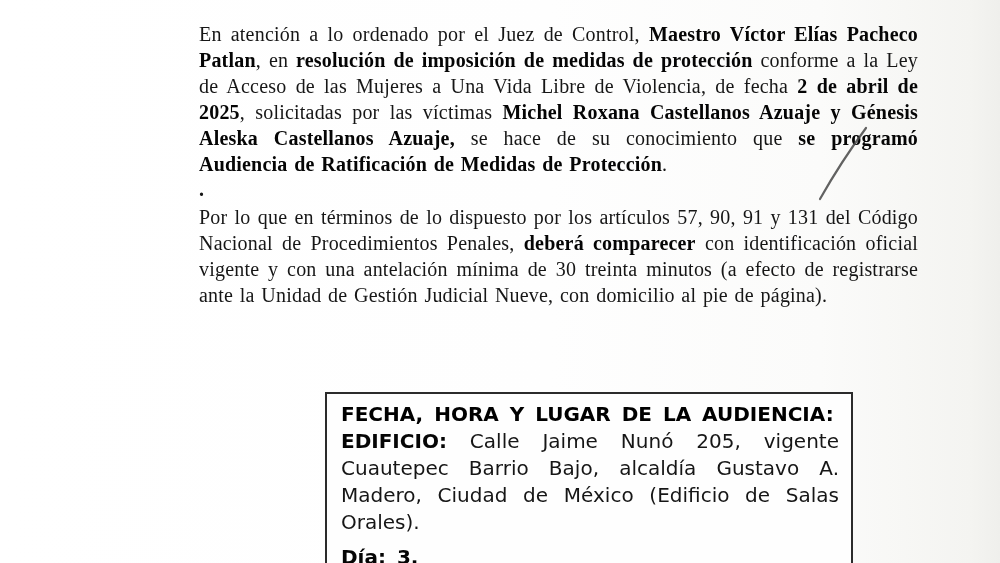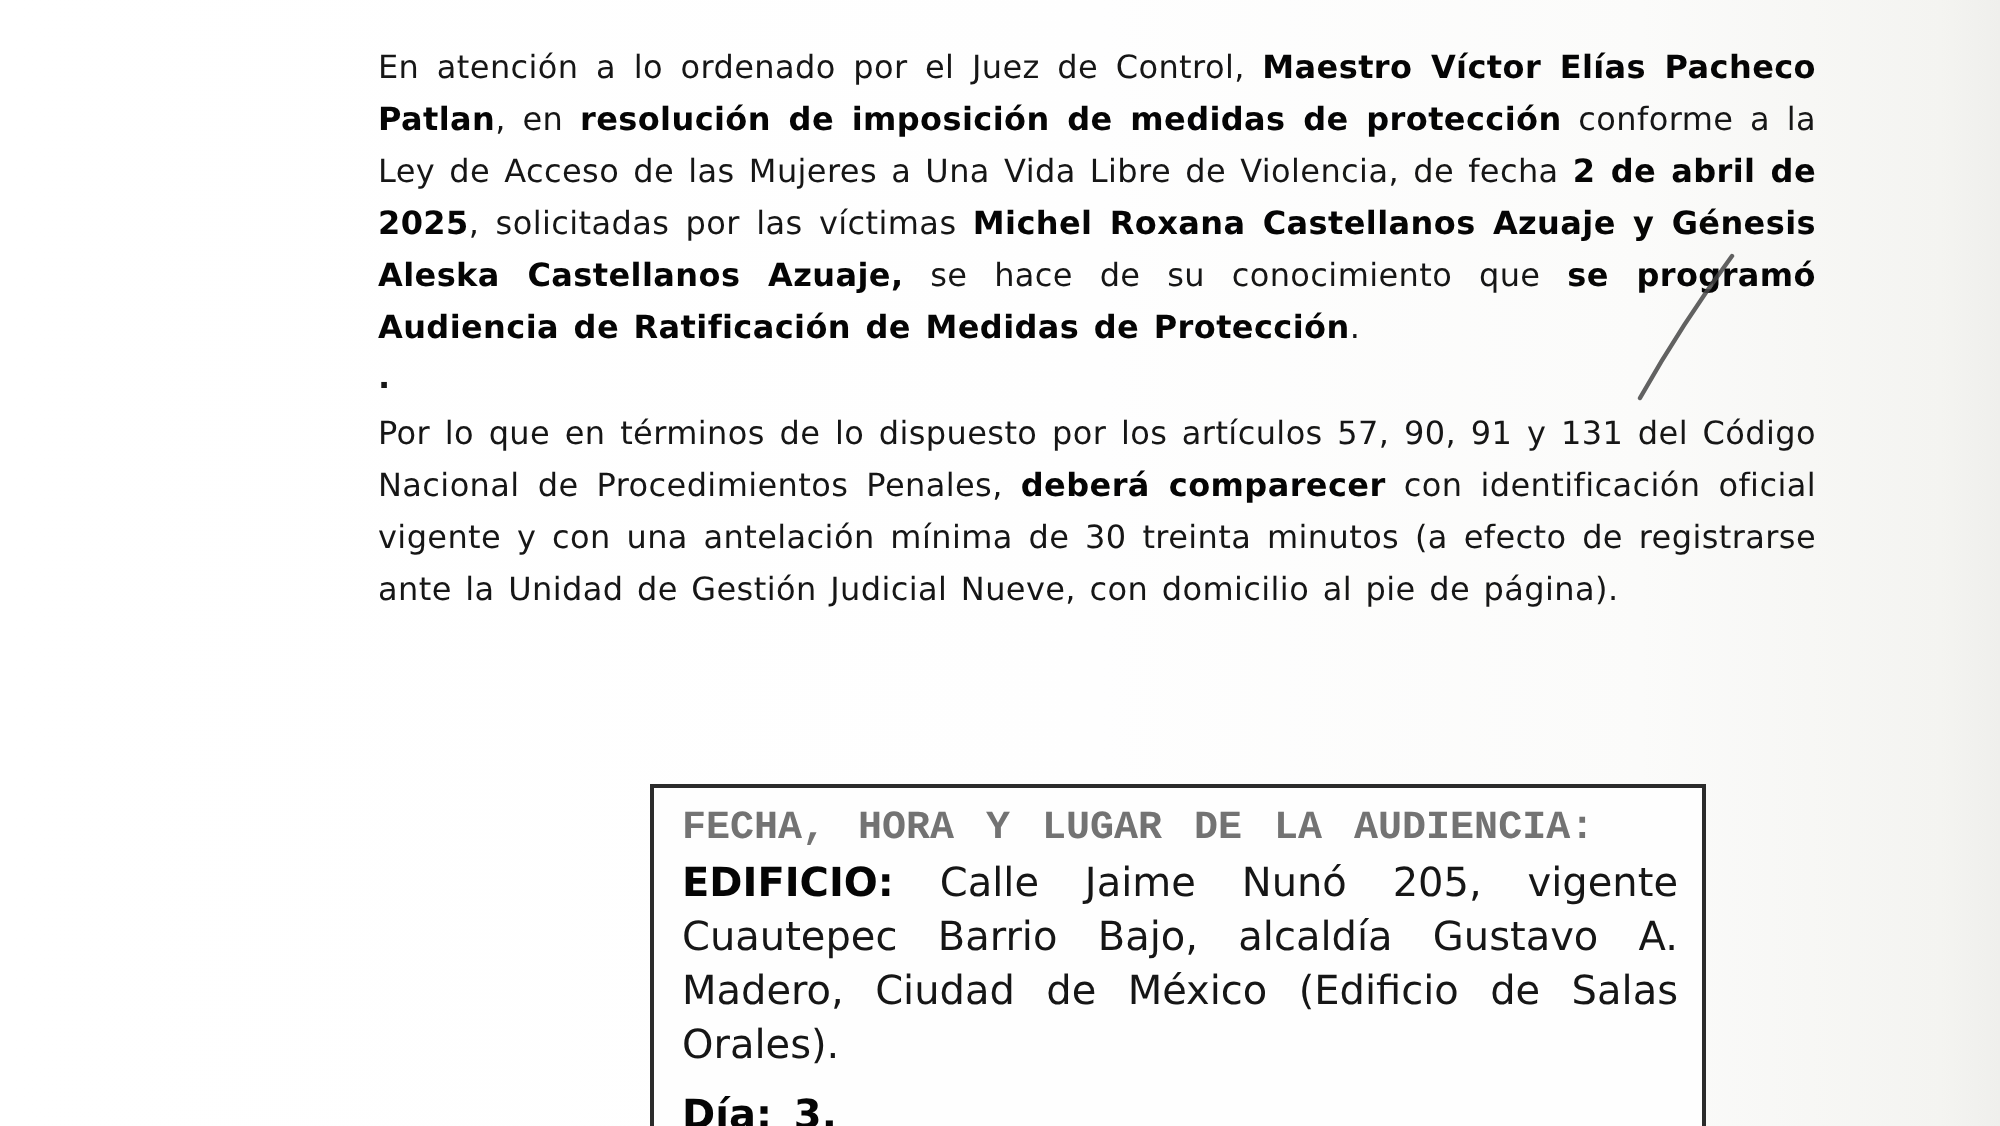--- a/index.html
+++ b/index.html
@@ -10,28 +10,29 @@
     font-family: "DejaVu Sans", sans-serif;
     color: #161616;
     background: linear-gradient(90deg, #ffffff 0%, #fefefe 55%, #fbfbfa 82%, #f4f4f1 97%, #efefec 100%);
   }
   .page {
     position: absolute;
     inset: 0;
   }
   .body-text {
     position: absolute;
-    left: 189px;
+    left: 199px;
     top: 21px;
     width: 719px;
-    font-size: 16px;
+    font-size: 20px;
     line-height: 26px;
     letter-spacing: 0.2px;
     word-spacing: 1.5px;
     text-align: justify;
+    font-family: Liberation Serif, serif;
   }
   .b { font-weight: bold; color: #050505; }
   .stray {
     text-align: left;
     line-height: 24px;
     height: 24px;
     font-weight: bold;
   }
   .para-appearance { margin-top: 3px; }
   .hearing-box {
@@ -43,23 +44,22 @@
     border: 2px solid #2b2b2b;
     background: #fefefe;
     padding: 7px 12px 0 14px;
     font-size: 20px;
     line-height: 27px;
     word-spacing: 4px;
     text-align: justify;
   }
   .box-title {
     font-weight: bold;
-    color: #737373;
+    color: #000000;
     white-space: nowrap;
-    font-family: Liberation Mono, monospace;
   }
   .box-day {
     font-weight: bold;
     color: #050505;
     margin-top: 8px;
   }
   .pen-mark {
     position: absolute;
     left: 0;
     top: 0;

